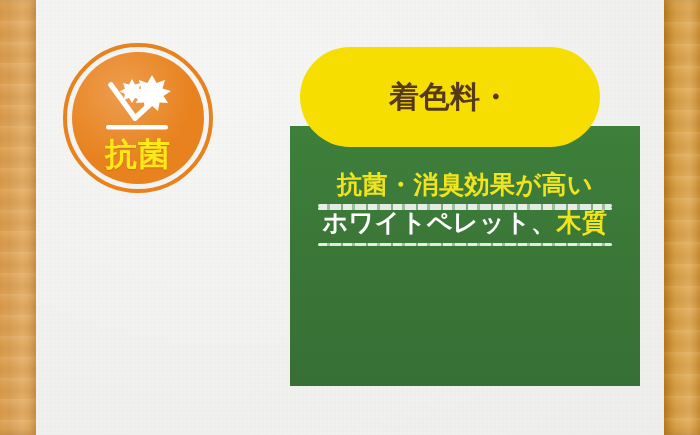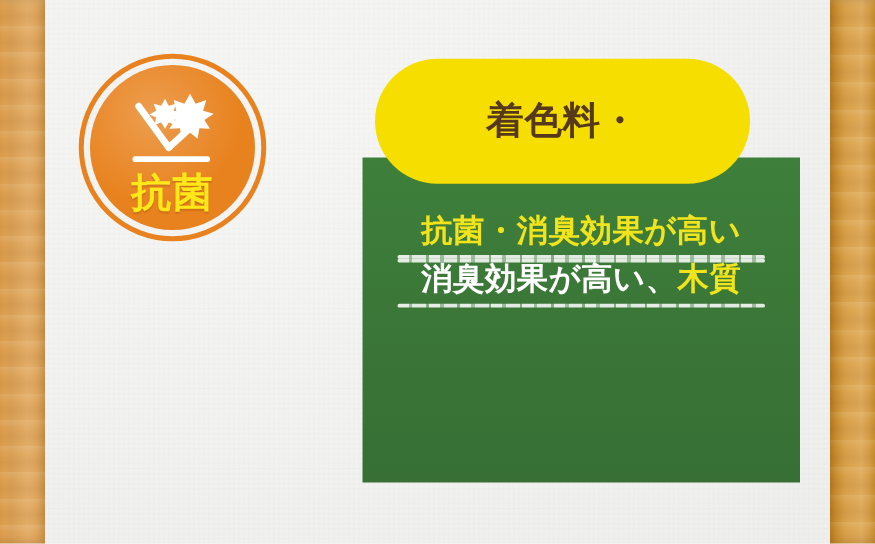--- a/index.html
+++ b/index.html
@@ -178,21 +178,21 @@
   <div id="green-panel">
 
     <div class="green-line">
       <span class="hl">抗菌・消臭効果が高い</span>
     </div>
     <div class="rule"></div>
 
     <div class="rule"></div>
 
     <div class="green-line">
-      <span>消臭効果が高い、</span><span class="hl">木質</span>
+      <span>ホワイトペレット、</span><span class="hl">木質</span>
     </div>
     <div class="rule"></div>
 
 
   </div>
 
   <div id="yellow-banner">
     <div class="yellow-line">着色料・</div>
   </div>
 

